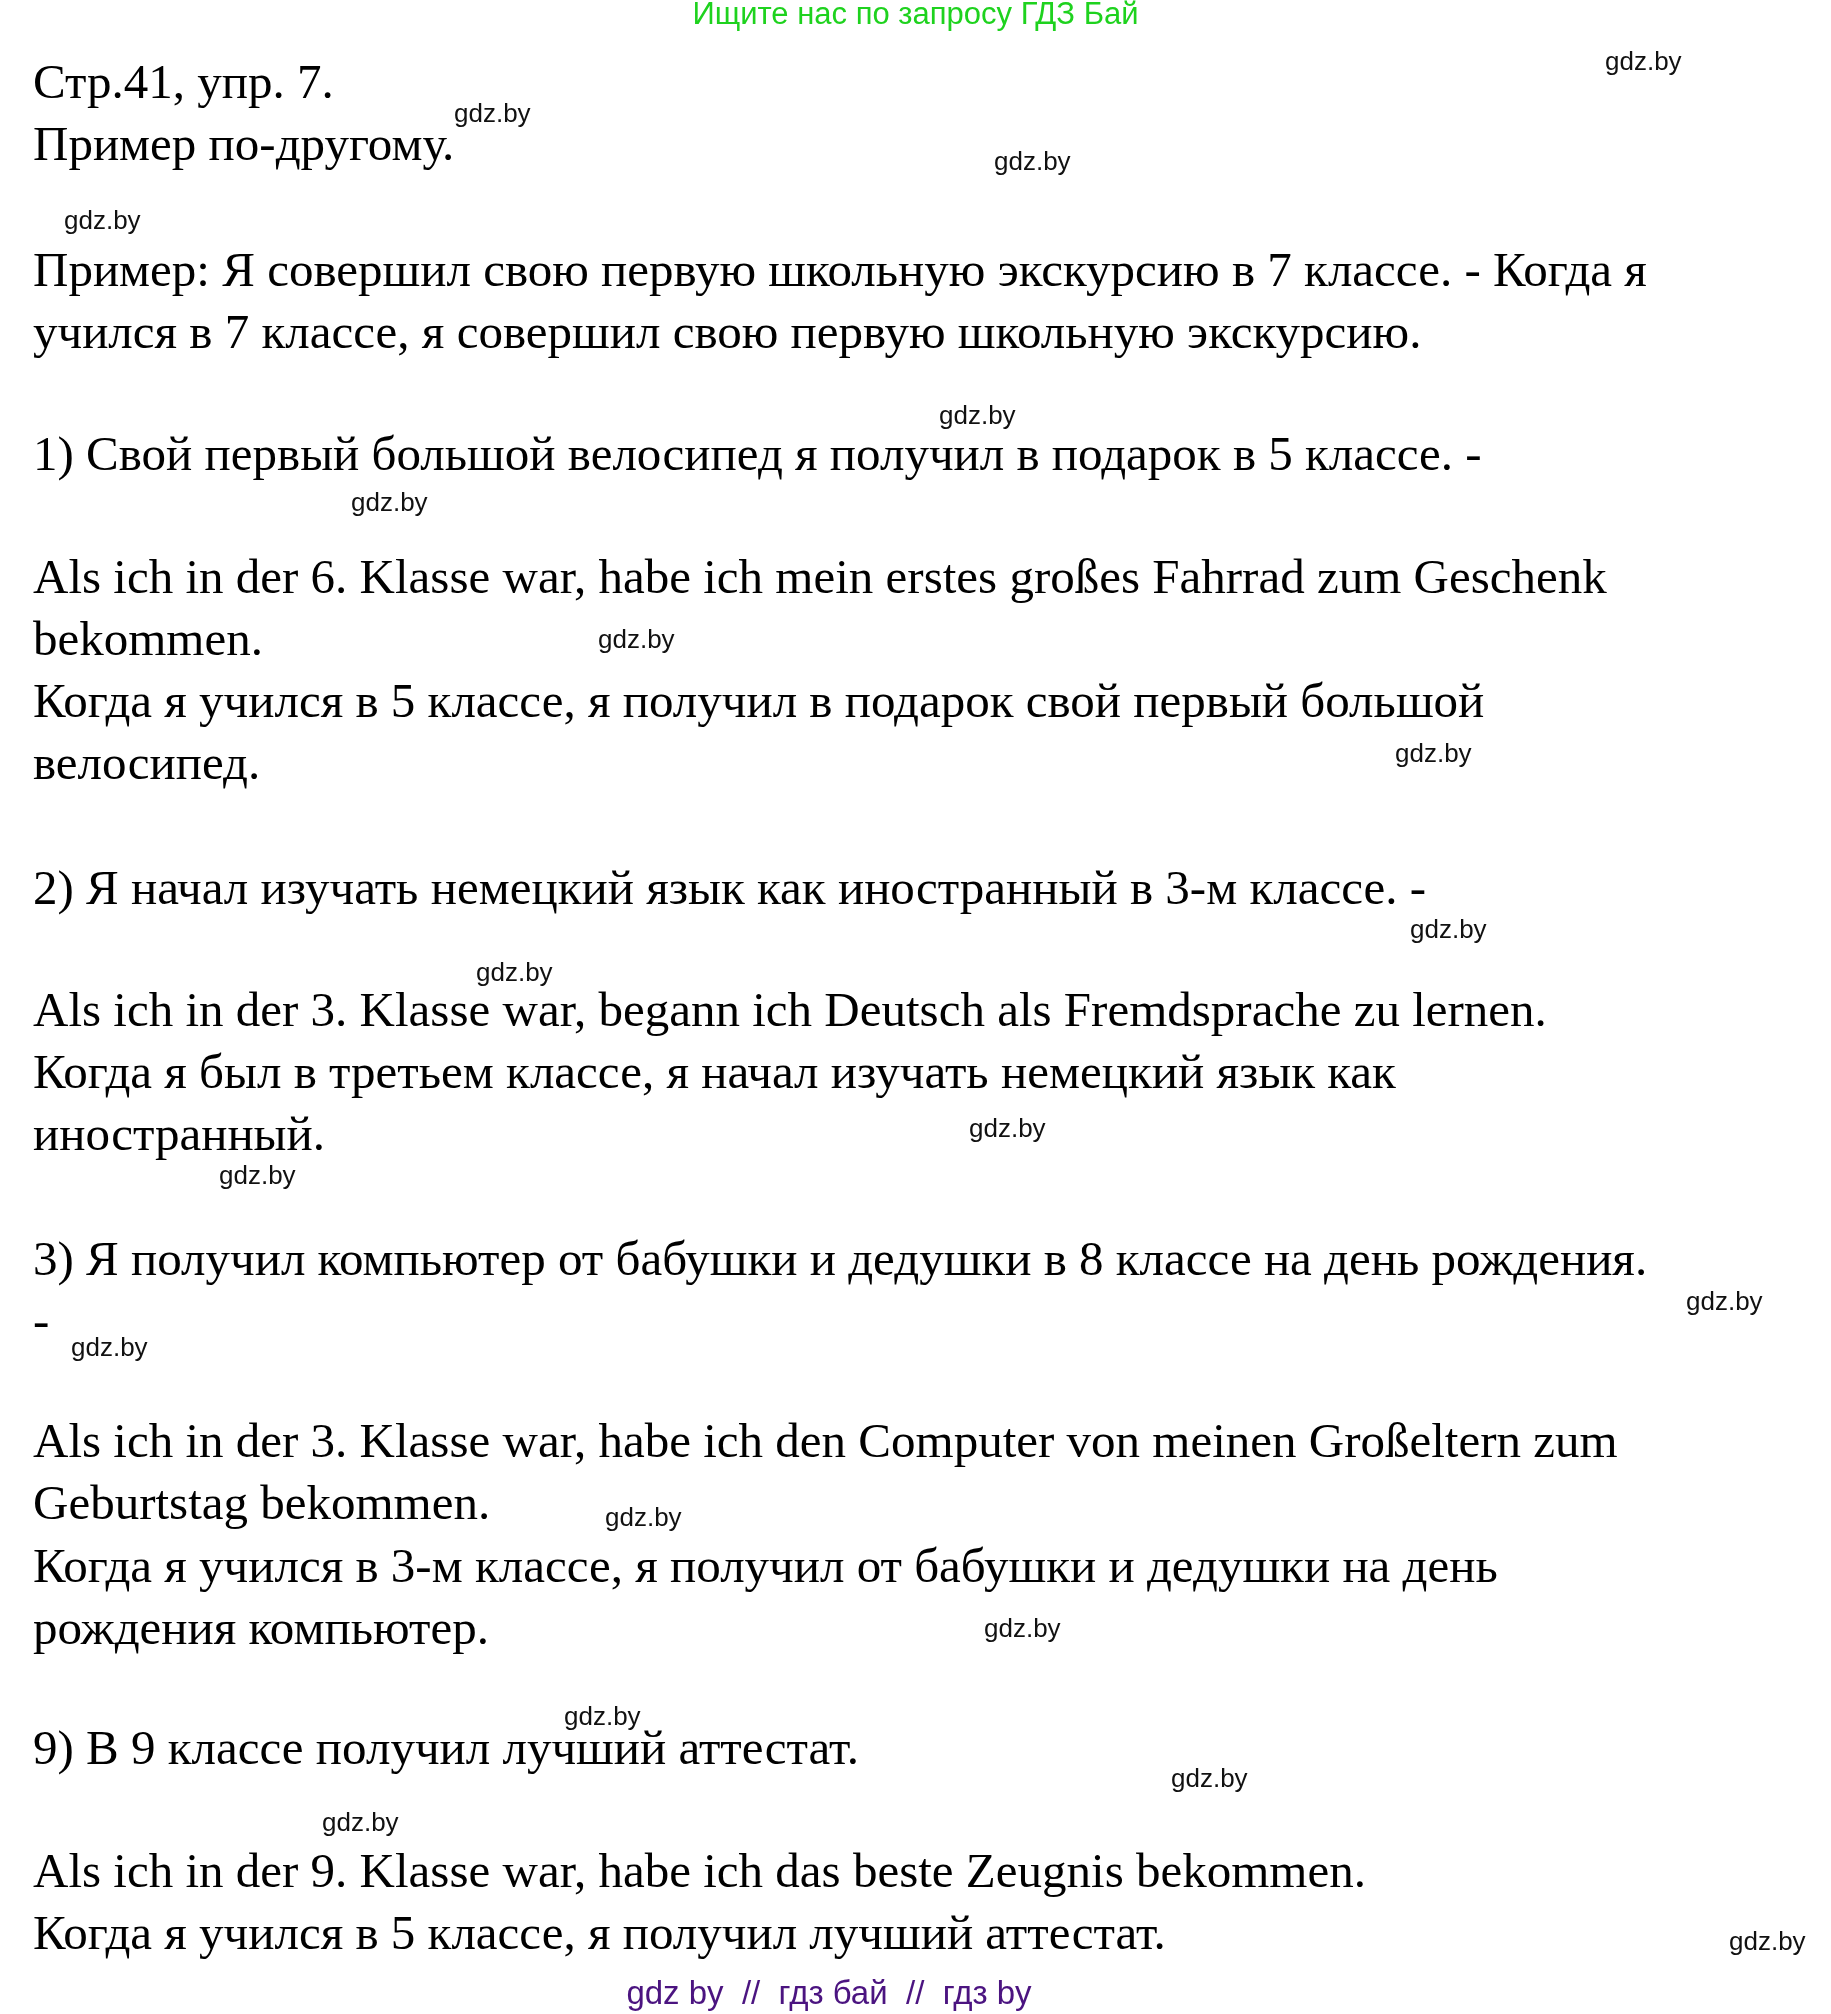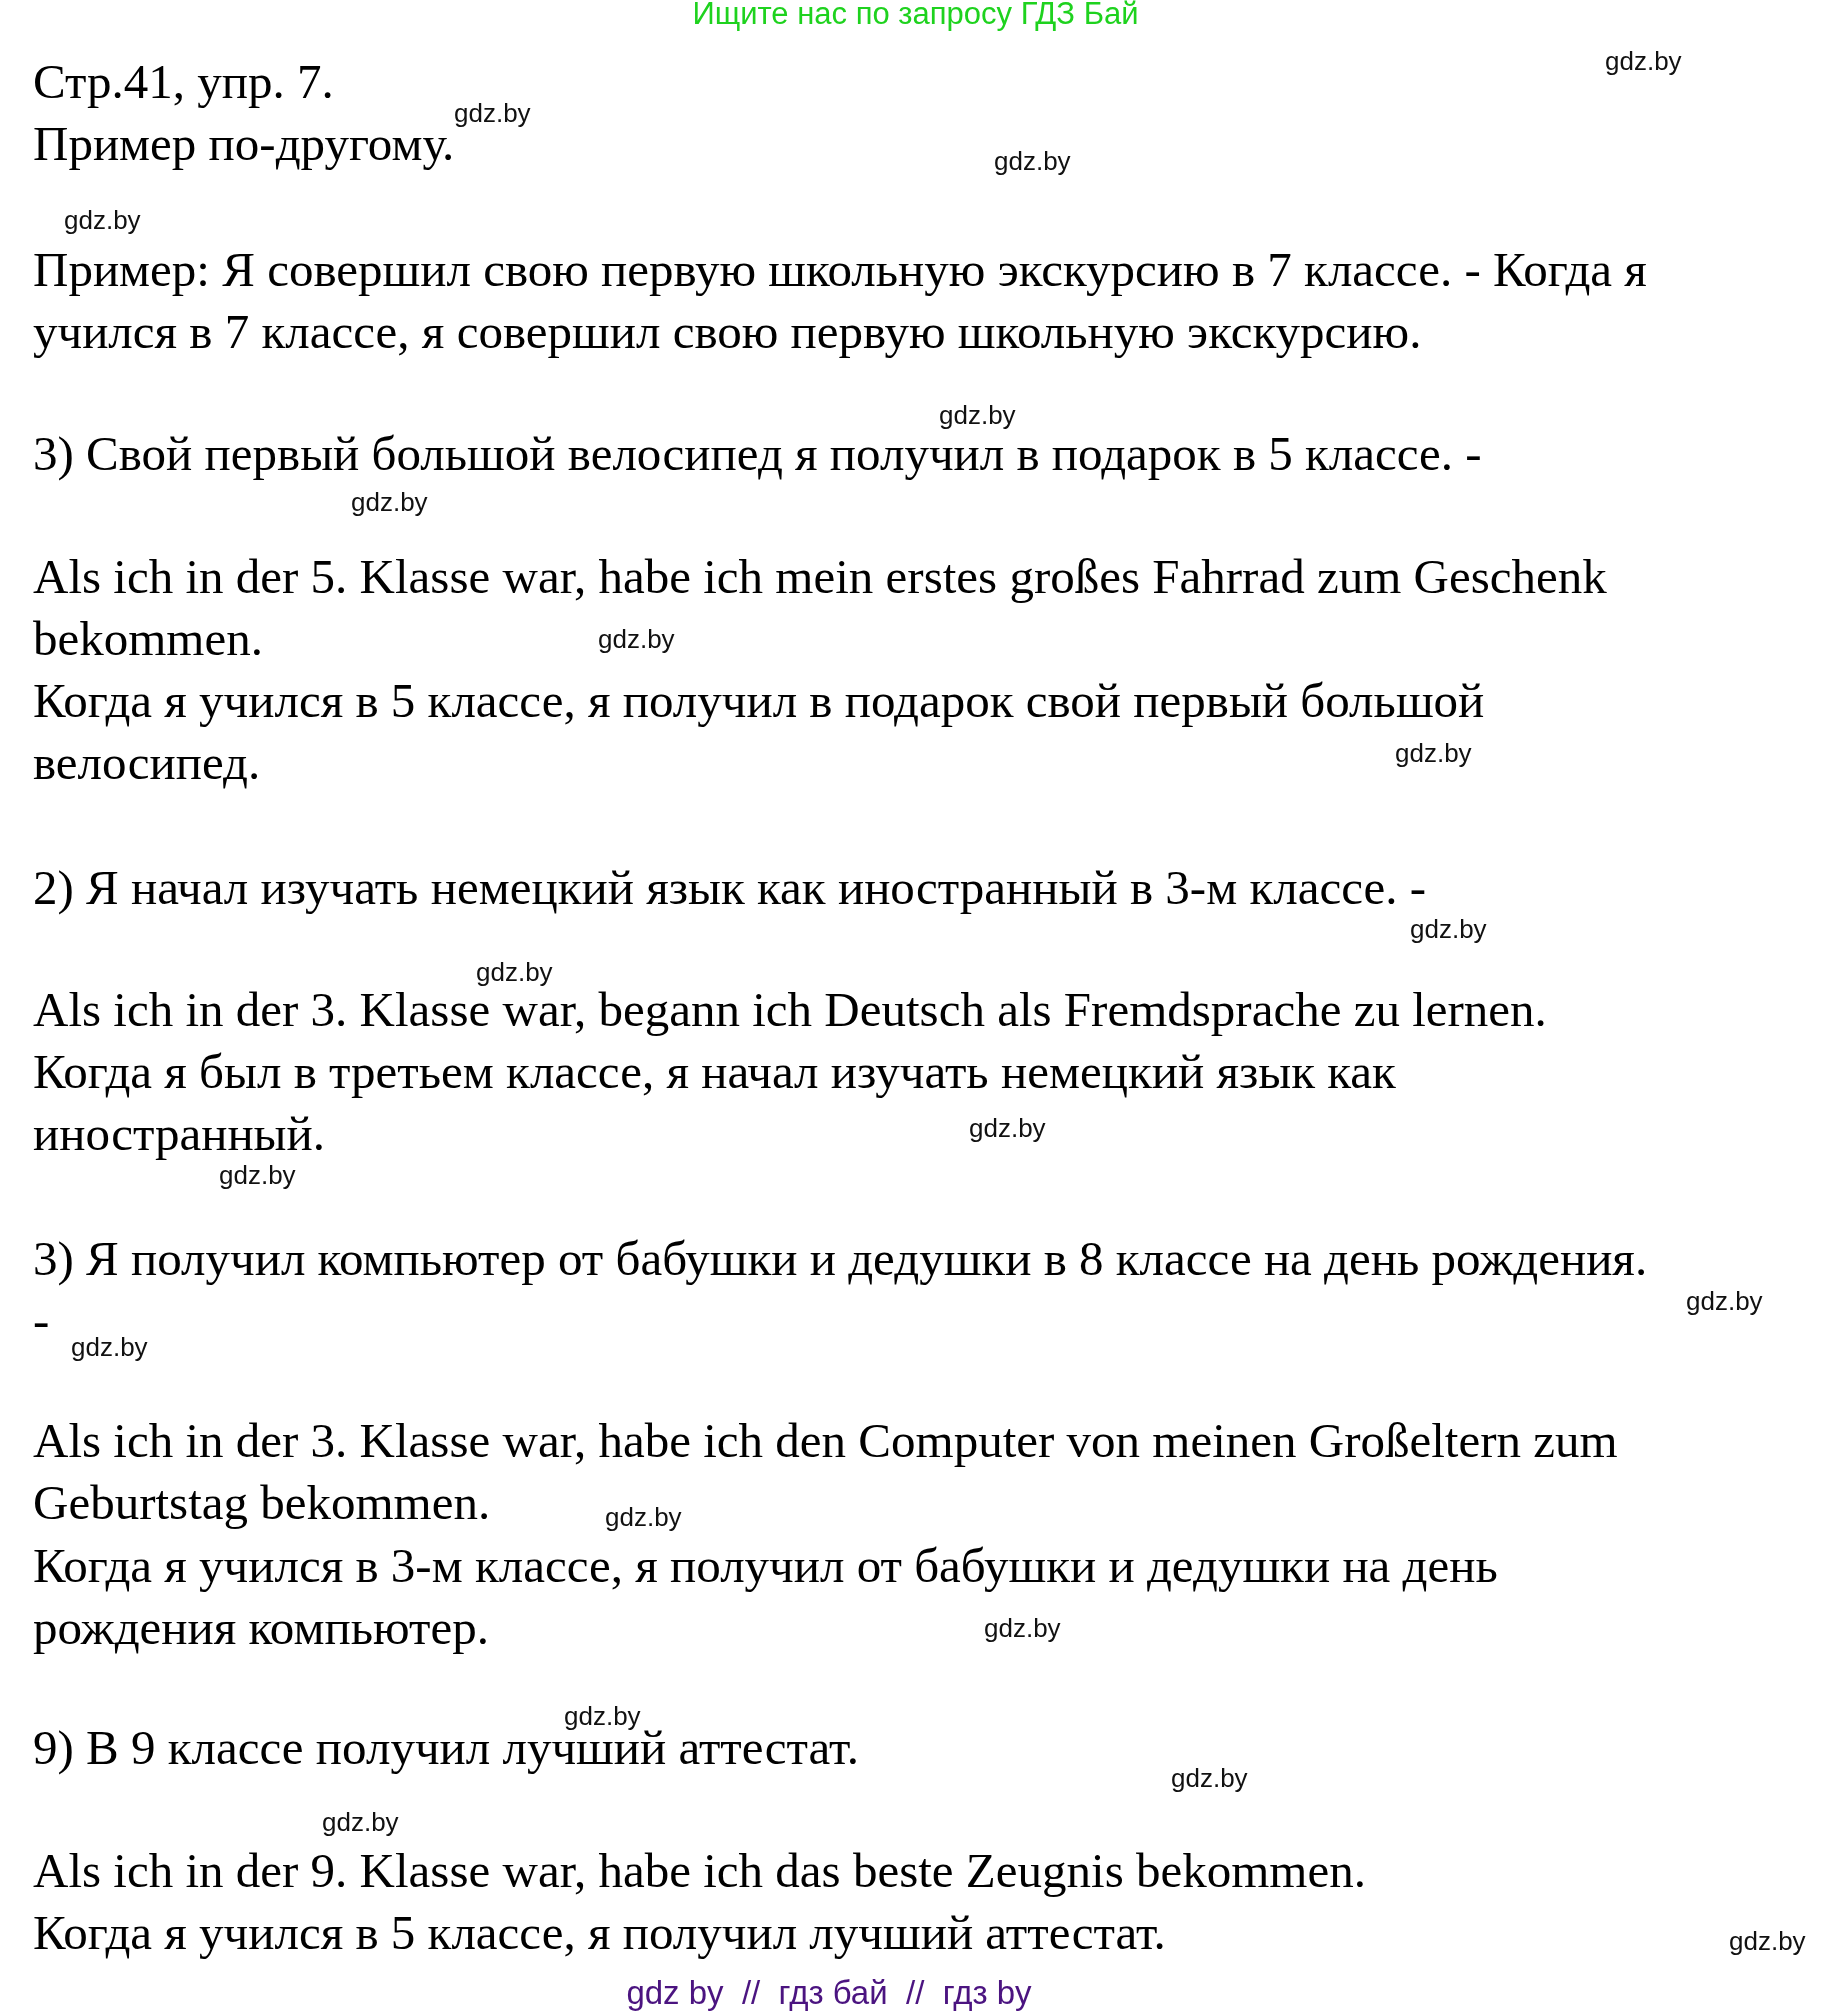--- a/index.html
+++ b/index.html
@@ -18,22 +18,22 @@
 <body>
 
 <div class="hdr">Ищите нас по запросу ГДЗ Бай</div>
 
 <div class="ln" style="top:57px">Стр.41, упр. 7.</div>
 <div class="ln" style="top:119px">Пример по-другому.</div>
 
 <div class="ln" style="top:245px">Пример: Я совершил свою первую школьную экскурсию в 7 классе. - Когда я</div>
 <div class="ln" style="top:307px">учился в 7 классе, я совершил свою первую школьную экскурсию.</div>
 
-<div class="ln" style="top:429px">3) Свой первый большой велосипед я  получил в подарок в 5 классе. -</div>
-<div class="ln" style="top:552px">Als ich in der 5. Klasse war, habe ich mein erstes großes Fahrrad zum Geschenk</div>
+<div class="ln" style="top:429px">1) Свой первый большой велосипед я  получил в подарок в 5 классе. -</div>
+<div class="ln" style="top:552px">Als ich in der 6. Klasse war, habe ich mein erstes großes Fahrrad zum Geschenk</div>
 <div class="ln" style="top:614px">bekommen.</div>
 <div class="ln" style="top:676px">Когда я учился в 5 классе, я  получил в подарок свой первый большой</div>
 <div class="ln" style="top:738px">велосипед.</div>
 
 <div class="ln" style="top:863px">2) Я начал изучать немецкий язык как иностранный в 3-м классе. -</div>
 <div class="ln" style="top:985px">Als ich in der 3. Klasse war, begann ich Deutsch als Fremdsprache zu lernen.</div>
 <div class="ln" style="top:1047px">Когда я был в третьем классе, я начал изучать немецкий язык как</div>
 <div class="ln" style="top:1109px">иностранный.</div>
 
 <div class="ln" style="top:1234px">3) Я получил компьютер от бабушки и дедушки в 8 классе на день рождения.</div>

